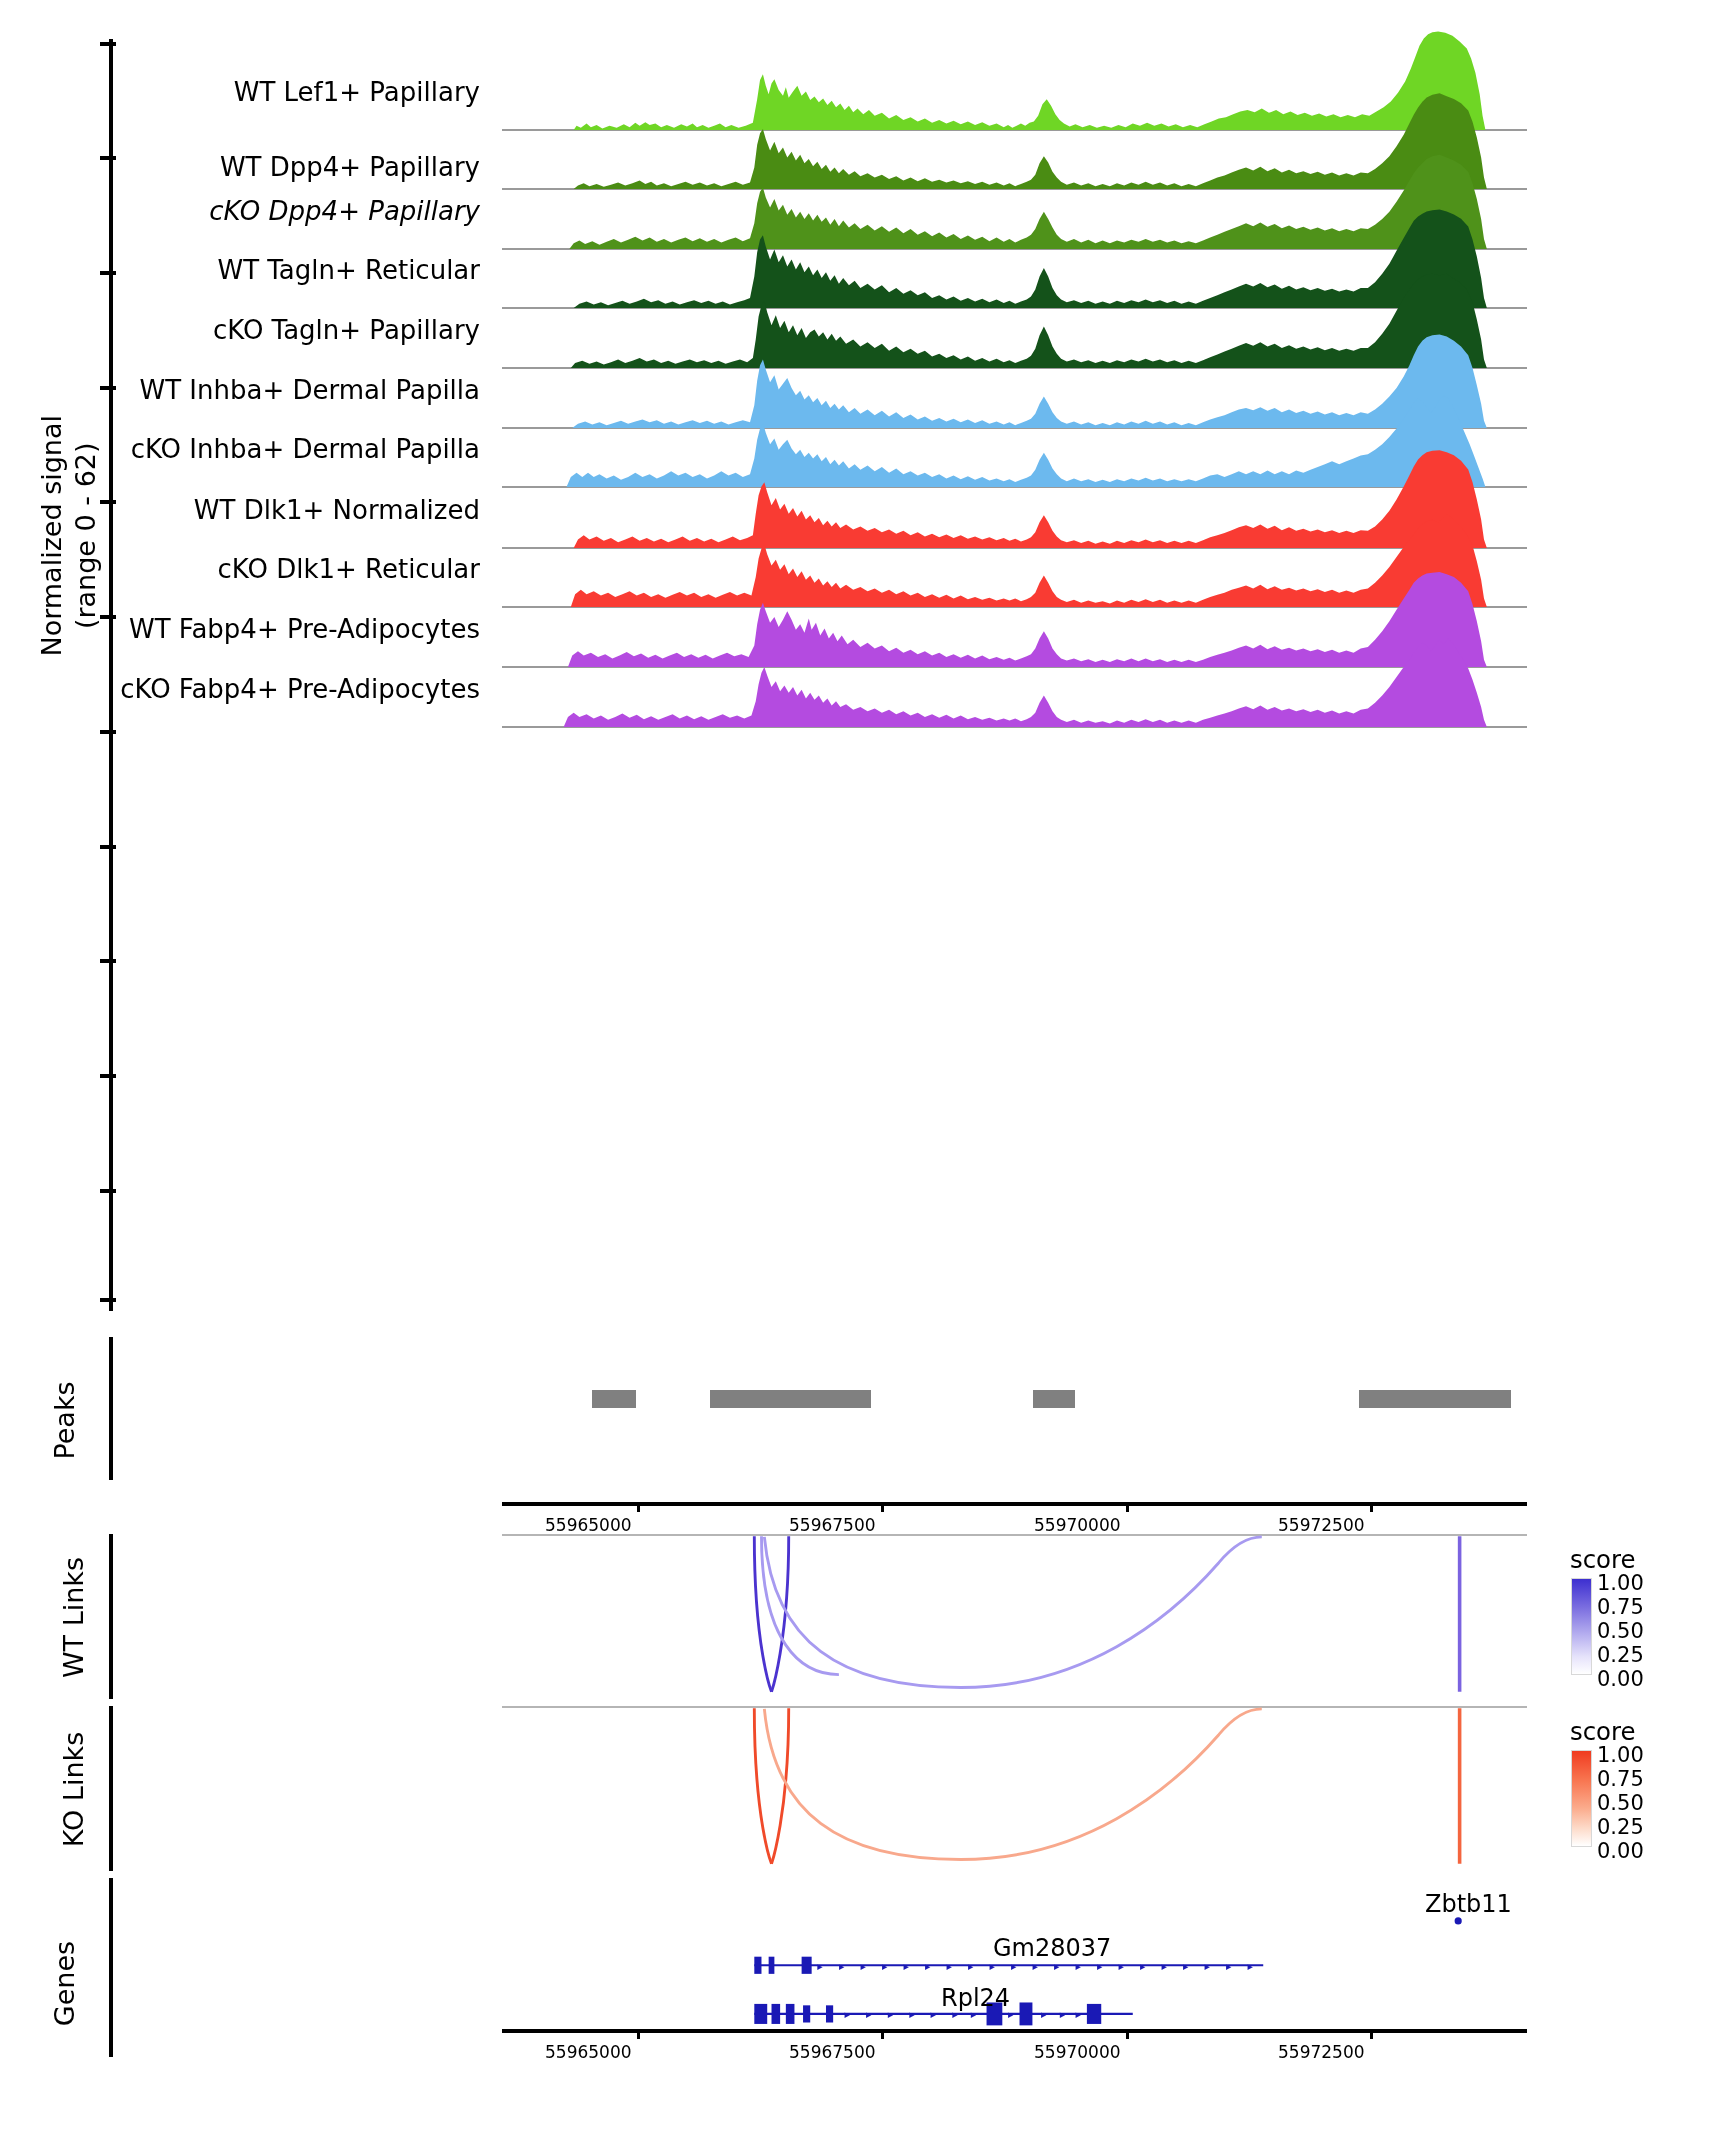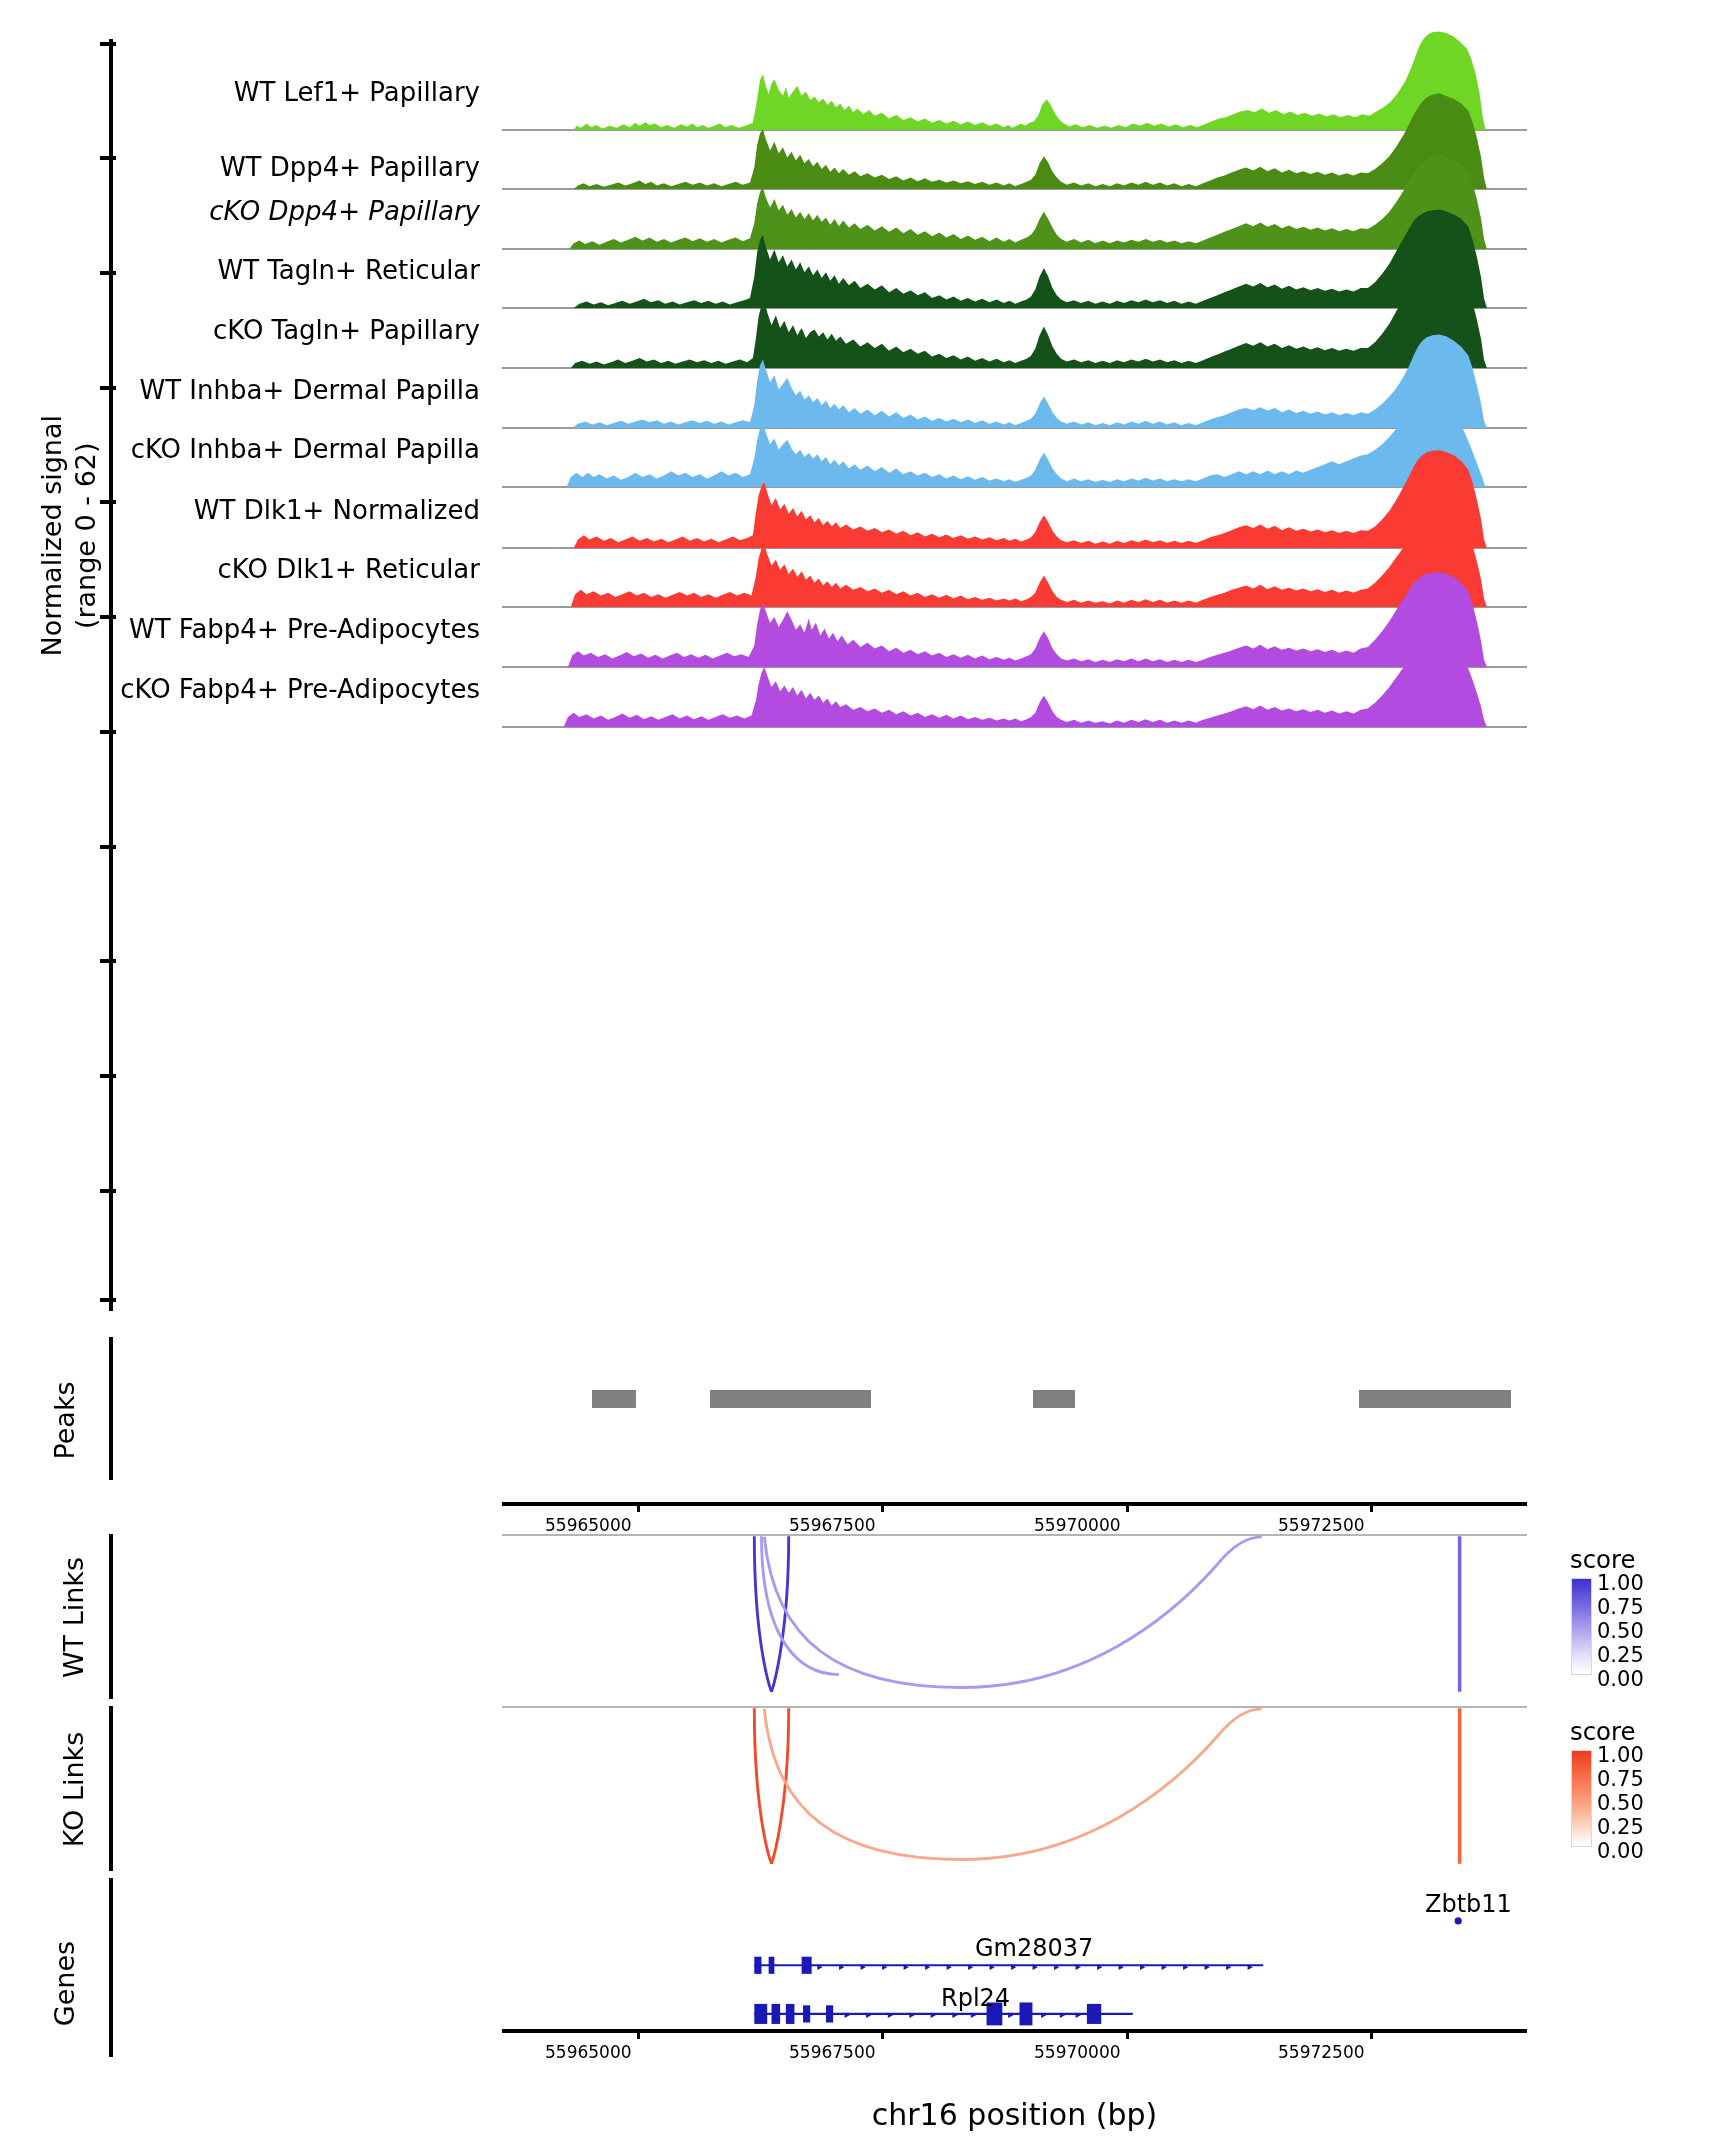--- a/index.html
+++ b/index.html
@@ -391,31 +391,30 @@
           <text x="628" y="196">▸</text>
         <text x="654" y="196">▸</text>
           <text x="706" y="196">▸</text>
         <text x="752" y="196">▸</text>
           <text x="778" y="196">▸</text>
         <text x="800" y="196">▸</text>
       </g>
     </svg>
 
     <div class="gene-name" style="left:923px; top:11.5px;">Zbtb11</div>
-    <div class="gene-name" style="left:473px; top:56px;">Gm28037</div>
+    <div class="gene-name" style="left:491px; top:56px;">Gm28037</div>
     <div class="gene-name" style="left:439px; top:106px;">Rpl24</div>
   </div>
 
   <div class="axis-line" style="top:2029px;">
     <div class="axis-tick" style="left:135px;"></div>
     <div class="axis-tick" style="left:379px;"></div>
     <div class="axis-tick" style="left:624px;"></div>
     <div class="axis-tick" style="left:868px;"></div>
     <div class="axis-ticklabel" style="left:43px;">55965000</div>
     <div class="axis-ticklabel" style="left:287px;">55967500</div>
     <div class="axis-ticklabel" style="left:532px;">55970000</div>
     <div class="axis-ticklabel" style="left:776px;">55972500</div>
   </div>
 
-  <div id="xaxis-title">chr16 position (bp)</div>
 
 </div>
 
 
 </body></html>

